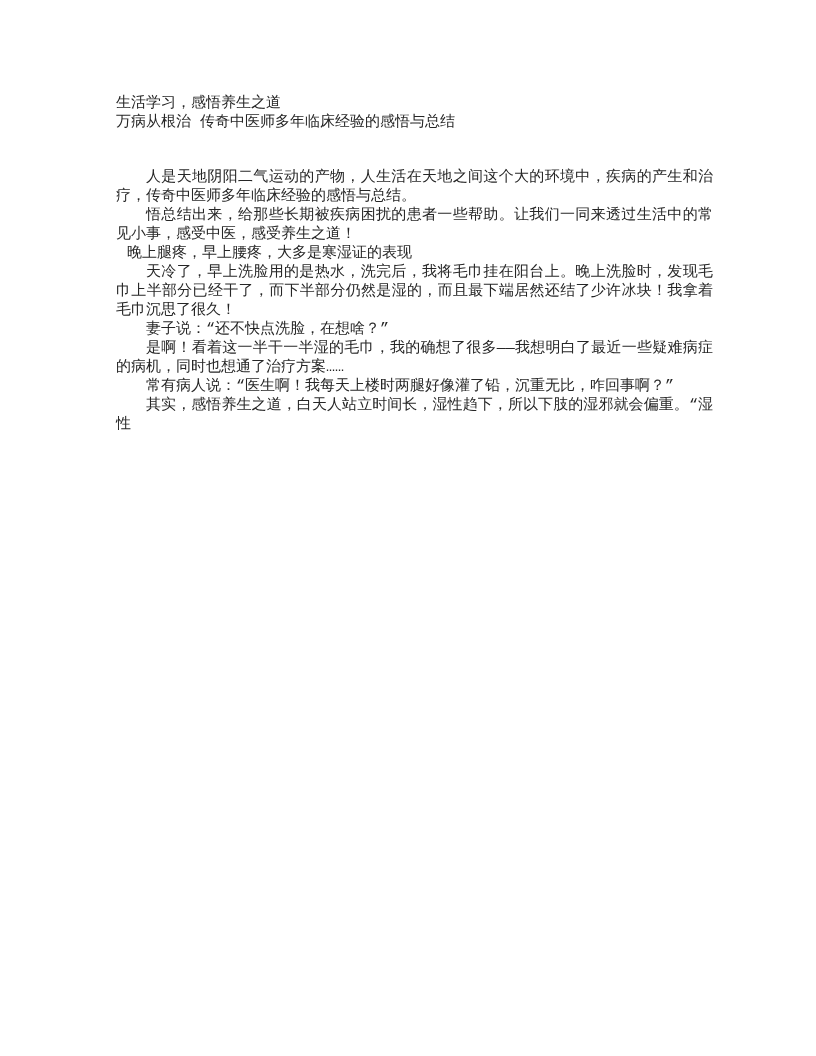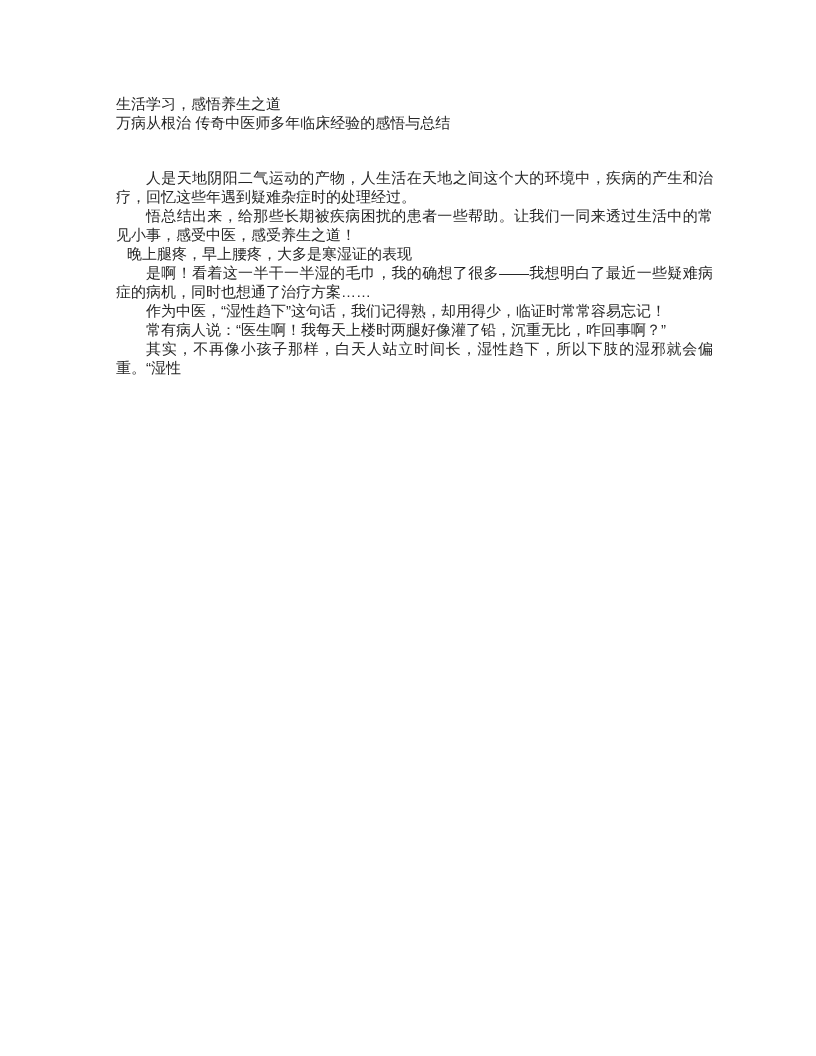--- a/index.html
+++ b/index.html
@@ -12,21 +12,21 @@
     width: 816px;
     height: 1056px;
     background: #ffffff;
     overflow: hidden;
   }
   .content {
     position: absolute;
     left: 116px;
     top: 94px;
     width: 597px;
-    font-family: Liberation Sans, sans-serif;
+    font-family: Liberation Mono, monospace;
     font-size: 15px;
     line-height: 19px;
     color: #262626;
     text-align: justify;
   }
   .content p {
     margin: 0;
     padding: 0;
   }
   .title-block {
@@ -48,22 +48,23 @@
 <body>
 
 <div class="page">
   <div class="content">
 
     <div class="title-block">
       <p class="title-line">生活学习，感悟养生之道</p>
       <p class="title-line">万病从根治 传奇中医师多年临床经验的感悟与总结</p>
     </div>
 
-    <p class="para">人是天地阴阳二气运动的产物，人生活在天地之间这个大的环境中，疾病的产生和治疗，回忆这些年遇到疑难杂症时的处理经过。</p>
+    <p class="para">人是天地阴阳二气运动的产物，人生活在天地之间这个大的环境中，疾病的产生和治疗，传奇中医师多年临床经验的感悟与总结。</p>
     <p class="para">悟总结出来，给那些长期被疾病困扰的患者一些帮助。让我们一同来透过生活中的常见小事，感受中医，感受养生之道！</p>
     <p class="section-heading">晚上腿疼，早上腰疼，大多是寒湿证的表现</p>
+    <p class="para">天冷了，早上洗脸用的是热水，洗完后，我将毛巾挂在阳台上。晚上洗脸时，发现毛巾上半部分已经干了，而下半部分仍然是湿的，而且最下端居然还结了少许冰块！我拿着毛巾沉思了很久！</p>
+    <p class="para">妻子说：“还不快点洗脸，在想啥？”</p>
     <p class="para">是啊！看着这一半干一半湿的毛巾，我的确想了很多——我想明白了最近一些疑难病症的病机，同时也想通了治疗方案……</p>
-    <p class="para">作为中医，“湿性趋下”这句话，我们记得熟，却用得少，临证时常常容易忘记！</p>
     <p class="para">常有病人说：“医生啊！我每天上楼时两腿好像灌了铅，沉重无比，咋回事啊？”</p>
-    <p class="para">其实，不再像小孩子那样，白天人站立时间长，湿性趋下，所以下肢的湿邪就会偏重。“湿性</p>
+    <p class="para">其实，感悟养生之道，白天人站立时间长，湿性趋下，所以下肢的湿邪就会偏重。“湿性</p>
 
   </div>
 </div>
 
 </body></html>

